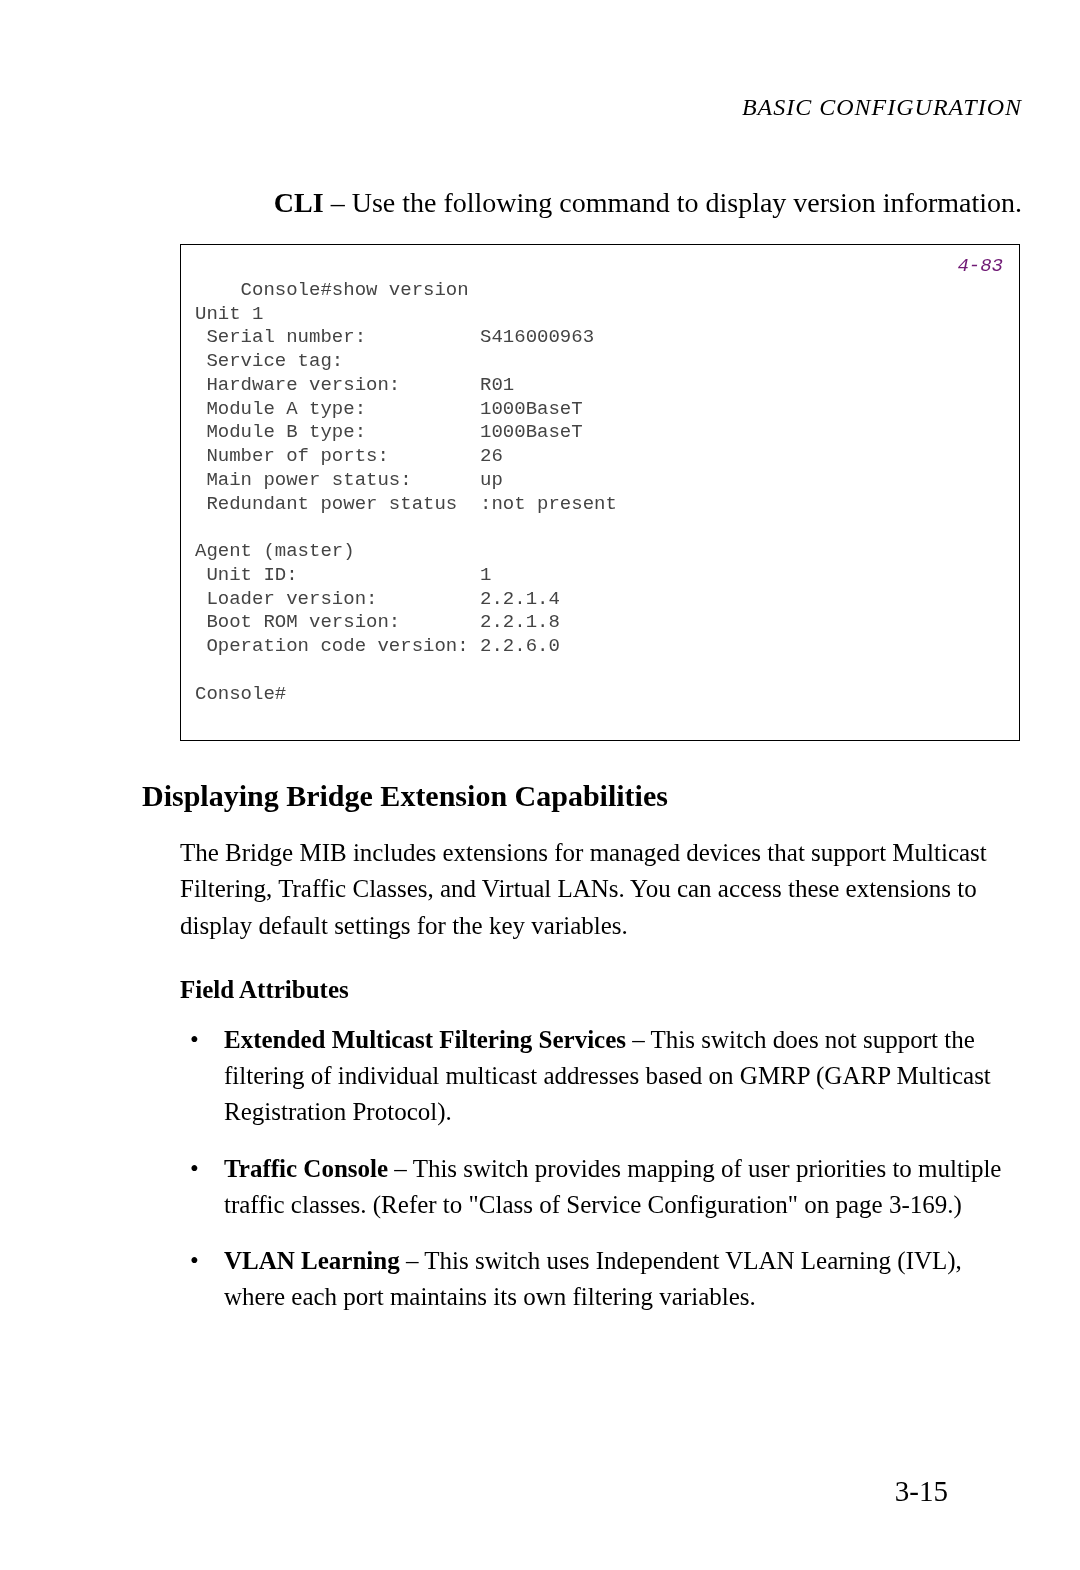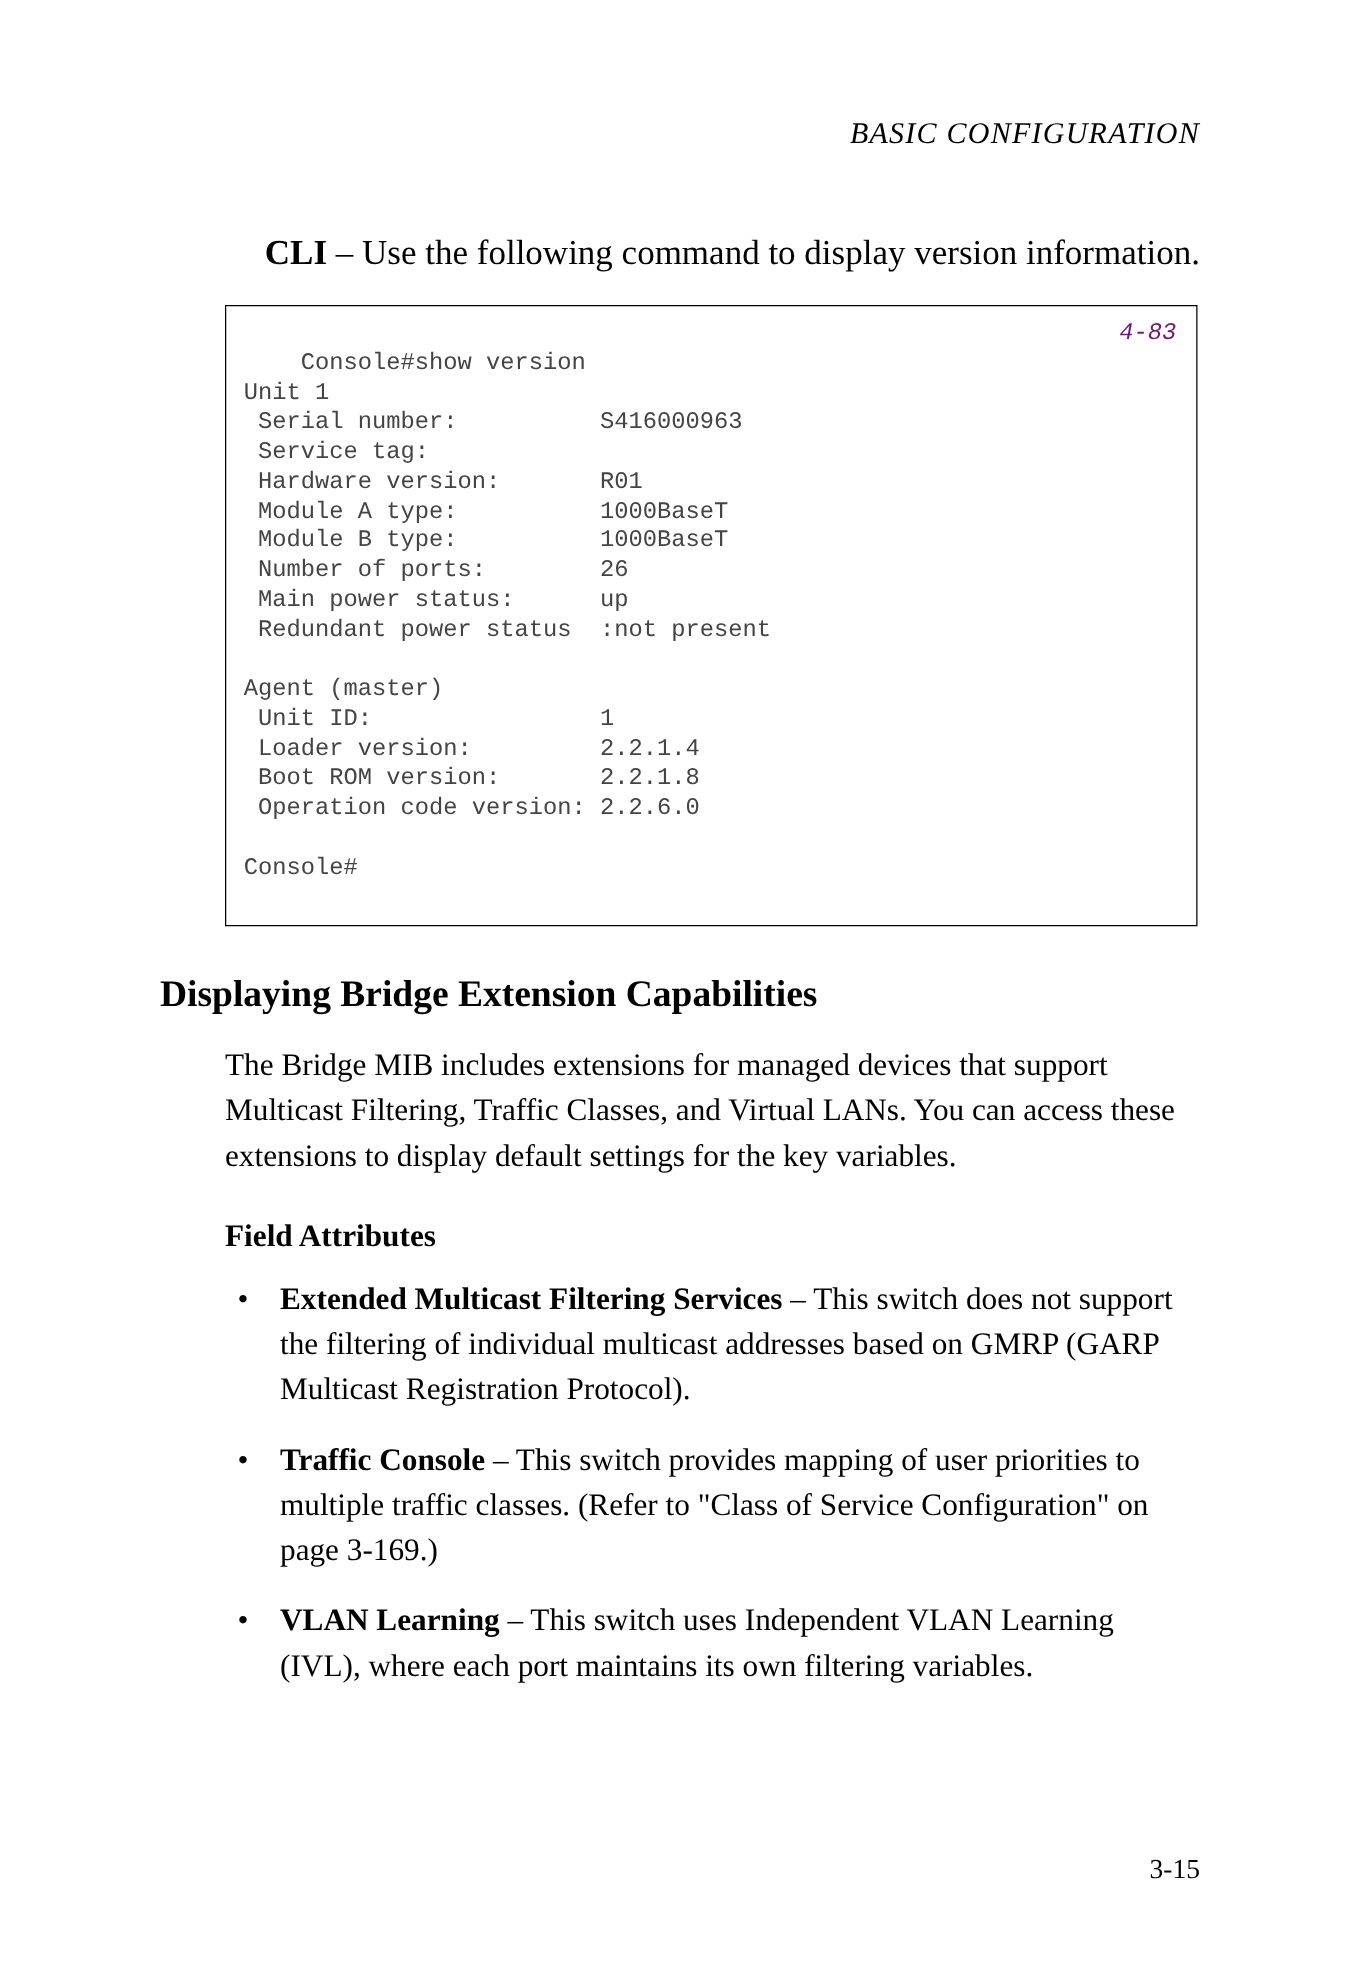--- a/index.html
+++ b/index.html
@@ -7,21 +7,21 @@
     padding: 0;
     background: #fff;
     font-family: Garamond, "Times New Roman", Georgia, serif;
     color: #000;
   }
   .page {
     width: 1080px;
     height: 1570px;
     position: relative;
     box-sizing: border-box;
-    padding: 94px 120px 60px 120px;
+    padding: 94px 58px 60px 120px;
   }
   .running-header {
     text-align: right;
     font-variant: small-caps;
     font-style: italic;
     font-size: 24px;
     letter-spacing: 1px;
     margin-bottom: 62px;
   }
   .cli-line {
@@ -51,21 +51,21 @@
     right: 16px;
     font-style: italic;
     font-family: "Courier New", Courier, monospace;
     font-size: 19px;
     color: #701a75;
   }
   .section-heading {
     font-weight: bold;
     font-size: 30px;
     margin-top: 38px;
-    margin-left: 8px;
+    margin-left: 22px;
     margin-bottom: 22px;
   }
   .body-para {
     font-size: 25px;
     margin-left: 60px;
     line-height: 1.45;
     margin-bottom: 32px;
   }
   .sub-heading {
     font-weight: bold;
@@ -91,22 +91,22 @@
     left: 10px;
     top: 0;
     font-size: 25px;
   }
   .term {
     font-weight: bold;
   }
   .page-number {
     position: absolute;
     bottom: 62px;
-    right: 120px;
-    font-size: 22px;
+    right: 132px;
+    font-size: 29px;
   }
 </style>
 </head>
 <body>
 
 <div class="page">
 
   <div class="running-header">BASIC CONFIGURATION</div>
 
   <div class="cli-line">

